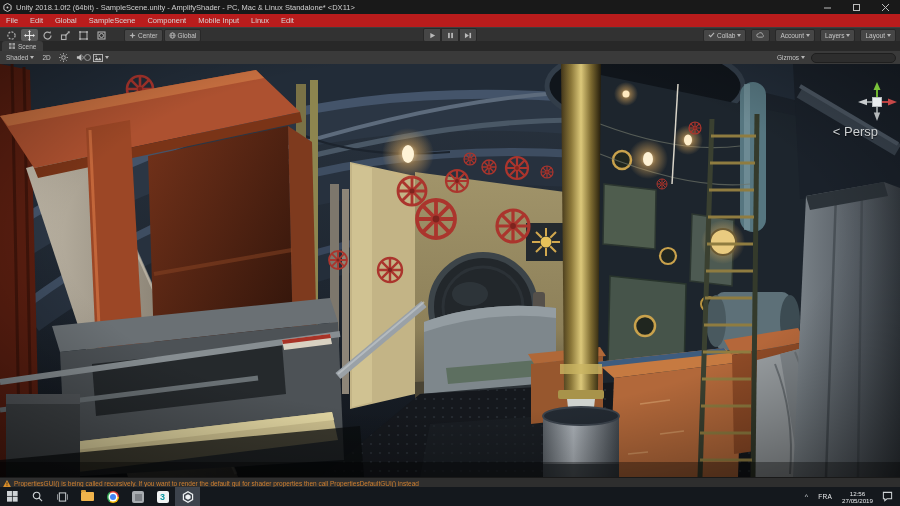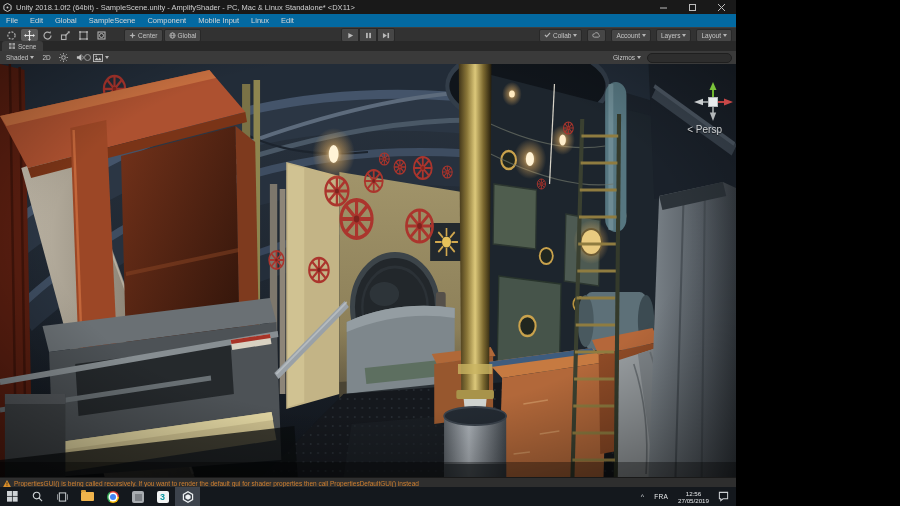--- a/index.html
+++ b/index.html
@@ -1,26 +1,26 @@
 <!DOCTYPE html>
 <html><head>
 <meta charset="utf-8">
 <style>
   html,body{margin:0;padding:0;background:#000;}
-  .screen{position:relative;width:736px;height:506px;overflow:hidden;background:#111;
+  .screen{position:relative;width:900px;height:506px;overflow:hidden;background:#111;
           font-family:"Liberation Sans",sans-serif;-webkit-font-smoothing:antialiased;}
   
   .titlebar{position:absolute;top:0;left:0;right:0;height:14px;background:#191919;color:#c9c9c9;
             display:flex;align-items:center;font-size:7.5px;}
   .app-ico{width:14px;display:flex;justify-content:center;align-items:center;}
   .title-text{margin-left:2px;white-space:nowrap;color:#cfcfcf;}
   .win-controls{margin-left:auto;display:flex;height:14px;}
   .winbtn{width:29px;display:flex;align-items:center;justify-content:center;}
   
-  .menubar{position:absolute;top:14px;left:0;right:0;height:13px;background:#0369a1;color:#d6d6d6;
+  .menubar{position:absolute;top:14px;left:0;right:0;height:13px;background:#b91c1c;color:#d6d6d6;
            display:flex;align-items:center;font-size:7.5px;}
   .menu-item{padding:0 6px;}
   
   .toolbar{position:absolute;top:27px;left:0;right:0;height:14px;background:#323232;
            border-top:1px solid #3f3f3f;border-bottom:1px solid #1c1c1c;display:flex;align-items:center;}
   .tools{display:flex;margin-left:3px;gap:1px;}
   .toolbtn{width:17px;height:12px;border-radius:2px;display:flex;align-items:center;justify-content:center;}
   .toolbtn.active{background:#5a5a5a;}
   .tb-group{display:flex;margin-left:14px;gap:1px;}
   .tb-text-btn{height:11px;background:#464646;border:1px solid #282828;border-radius:2px;color:#c6c6c6;
@@ -44,21 +44,21 @@
   .sv-btn{display:flex;align-items:center;gap:2px;padding:0 2px;height:11px;}
   .sv-sep{flex:1;}
   .search-box{width:70px;height:8px;background:#2d2d2d;border:1px solid #1f1f1f;border-radius:5px;
               color:#bbb;font-size:6px;padding:0 3px 0 10px;position:relative;}
   .search-glyph{position:absolute;left:84px;top:3px;width:5px;height:5px;border:1px solid #9a9a9a;
                 border-radius:50%;}
   .viewport{position:absolute;top:23px;left:0;right:0;bottom:0;background:#10141a;}
   .viewport svg.vp{display:block;width:100%;height:100%;}
   
   .gizmo{position:absolute;top:16px;right:1px;width:44px;height:44px;z-index:5;}
-  .gizmo-label{position:absolute;top:60px;right:14px;z-index:5;color:#cdd0d2;font-size:10px;
+  .gizmo-label{position:absolute;top:60px;right:22px;z-index:5;color:#cdd0d2;font-size:13px;
                text-shadow:0 1px 1px rgba(0,0,0,.7);}
   
   .watermark{position:absolute;left:710px;top:439px;z-index:6;color:rgba(240,240,240,.55);pointer-events:none;}
   .watermark .wm-title{font-size:12px;}
   .watermark .wm-sub{font-size:7px;margin-top:2px;color:rgba(240,240,240,.45);white-space:nowrap;}
   
   .statusbar{position:absolute;top:477px;left:0;right:0;height:10px;background:#2e2e2e;
              border-top:1px solid #191919;display:flex;align-items:center;gap:3px;padding:0 3px;
              font-size:6.5px;color:#d08030;white-space:nowrap;overflow:hidden;}
   

